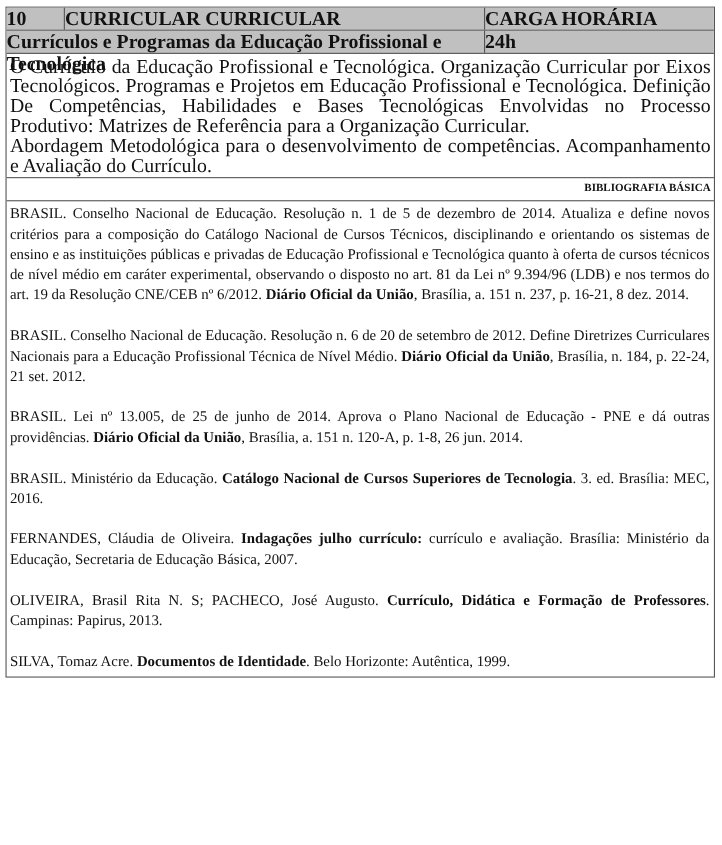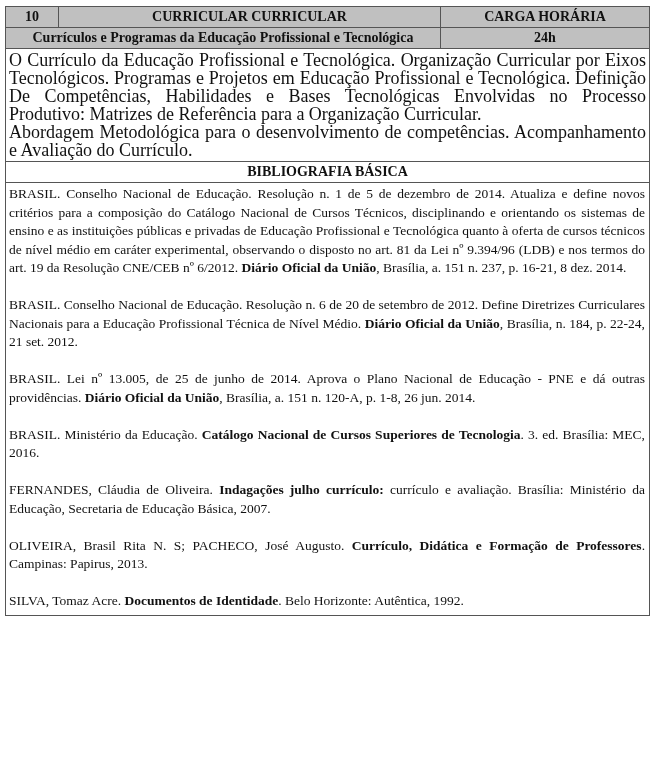--- a/index.html
+++ b/index.html
@@ -1,29 +1,29 @@
 <!DOCTYPE html>
 <html><head>
 <meta charset="utf-8">
 <style>
   html, body { margin:0; padding:0; background:#fff; }
   body { width:656px; height:768px; overflow:hidden; font-family:"Liberation Serif", serif; color:#111; }
   .tbl { position:absolute; left:5px; top:6px; width:645px; border:1.5px solid #555; box-sizing:border-box; }
   .row { display:flex; border-bottom:1.5px solid #555; box-sizing:border-box; }
   .row:last-child { border-bottom:none; }
   .grey { background:#c0c0c0; }
-  .cell { box-sizing:border-box; font-weight:bold; font-size:14px; text-align:center; height:20px; line-height:20px; }
+  .cell { box-sizing:border-box; font-weight:bold; font-size:18px; text-align:left; height:20px; line-height:20px; }
   .c-num { width:53px; border-right:1.5px solid #555; }
   .c-comp { width:382px; border-right:1.5px solid #555; }
   .c-wide { width:435px; border-right:1.5px solid #555; }
   .c-hours { flex:1; }
   .full { width:100%; }
   .ementa-text { font-size:18px; line-height:18px; padding:2px 3px 2px 3px; text-align:justify; text-align-last:left; }
   .ementa-text p { margin:0; }
-  .sec-title { font-weight:bold; font-size:14px; padding:1px 3px; text-align:center; height:18px; line-height:18px; }
+  .sec-title { font-weight:bold; font-size:10px; padding:1px 3px; text-align:right; height:18px; line-height:18px; }
   .biblio { font-size:13.5px; line-height:18.5px; padding:2px 4px 4px 3px; }
   .ref { margin:0 0 18.5px 0; text-align:justify; }
   .ref:last-child { margin-bottom:0; }
   .ref b { font-weight:bold; }
 </style>
 </head>
 <body>
 
 <div class="tbl">
   <div class="row grey">
@@ -45,16 +45,16 @@
     <div class="sec-title full">BIBLIOGRAFIA BÁSICA</div>
   </div>
   <div class="row">
     <div class="biblio full">
       <p class="ref"><span>BRASIL. Conselho Nacional de Educação. Resolução n. 1 de 5 de dezembro de 2014. Atualiza e define novos critérios para a composição do Catálogo Nacional de Cursos Técnicos, disciplinando e orientando os sistemas de ensino e as instituições públicas e privadas de Educação Profissional e Tecnológica quanto à oferta de cursos técnicos de nível médio em caráter experimental, observando o disposto no art. 81 da Lei nº 9.394/96 (LDB) e nos termos do art. 19 da Resolução CNE/CEB nº 6/2012. </span><b>Diário Oficial da União</b><span>, Brasília, a. 151 n. 237, p. 16-21, 8 dez. 2014.</span></p>
       <p class="ref"><span>BRASIL. Conselho Nacional de Educação. Resolução n. 6 de 20 de setembro de 2012. Define Diretrizes Curriculares Nacionais para a Educação Profissional Técnica de Nível Médio. </span><b>Diário Oficial da União</b><span>, Brasília, n. 184, p. 22-24, 21 set. 2012.</span></p>
       <p class="ref"><span>BRASIL. Lei nº 13.005, de 25 de junho de 2014.  Aprova o Plano Nacional de Educação - PNE e dá outras providências. </span><b>Diário Oficial da União</b><span>, Brasília, a. 151 n. 120-A, p. 1-8, 26 jun. 2014.</span></p>
       <p class="ref"><span>BRASIL. Ministério da Educação. </span><b>Catálogo Nacional de Cursos Superiores de Tecnologia</b><span>. 3. ed. Brasília: MEC, 2016.</span></p>
       <p class="ref"><span>FERNANDES, Cláudia de Oliveira. </span><b>Indagações julho currículo:</b><span> currículo e avaliação. Brasília: Ministério da Educação, Secretaria de Educação Básica, 2007.</span></p>
       <p class="ref"><span>OLIVEIRA, Brasil Rita N. S; PACHECO, José Augusto. </span><b>Currículo, Didática e Formação de Professores</b><span>. Campinas: Papirus, 2013.</span></p>
-      <p class="ref"><span>SILVA, Tomaz Acre. </span><b>Documentos de Identidade</b><span>. Belo Horizonte: Autêntica, 1992.</span></p>
+      <p class="ref"><span>SILVA, Tomaz Acre. </span><b>Documentos de Identidade</b><span>. Belo Horizonte: Autêntica, 1999.</span></p>
     </div>
   </div>
 </div>
 
 </body></html>

